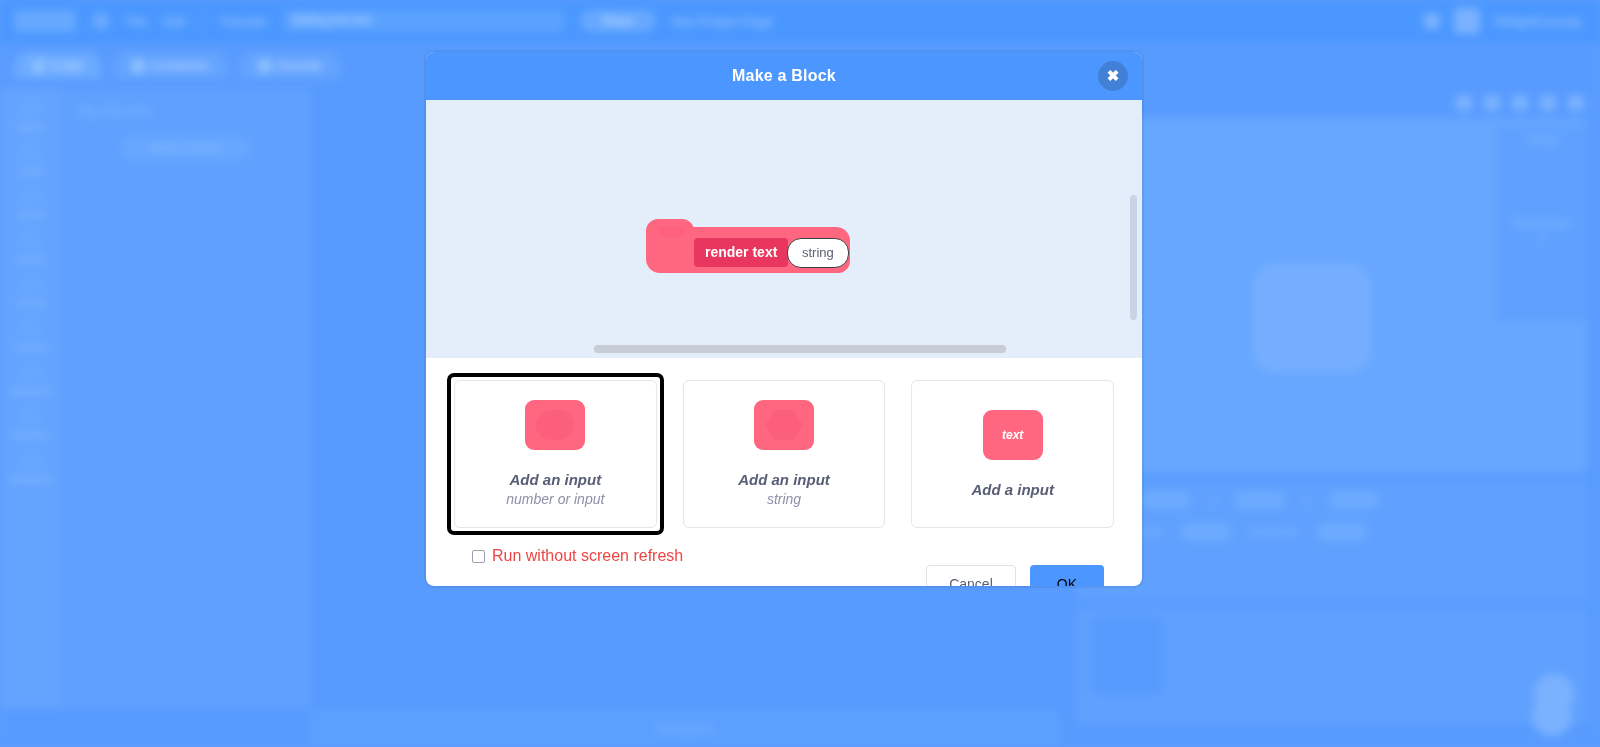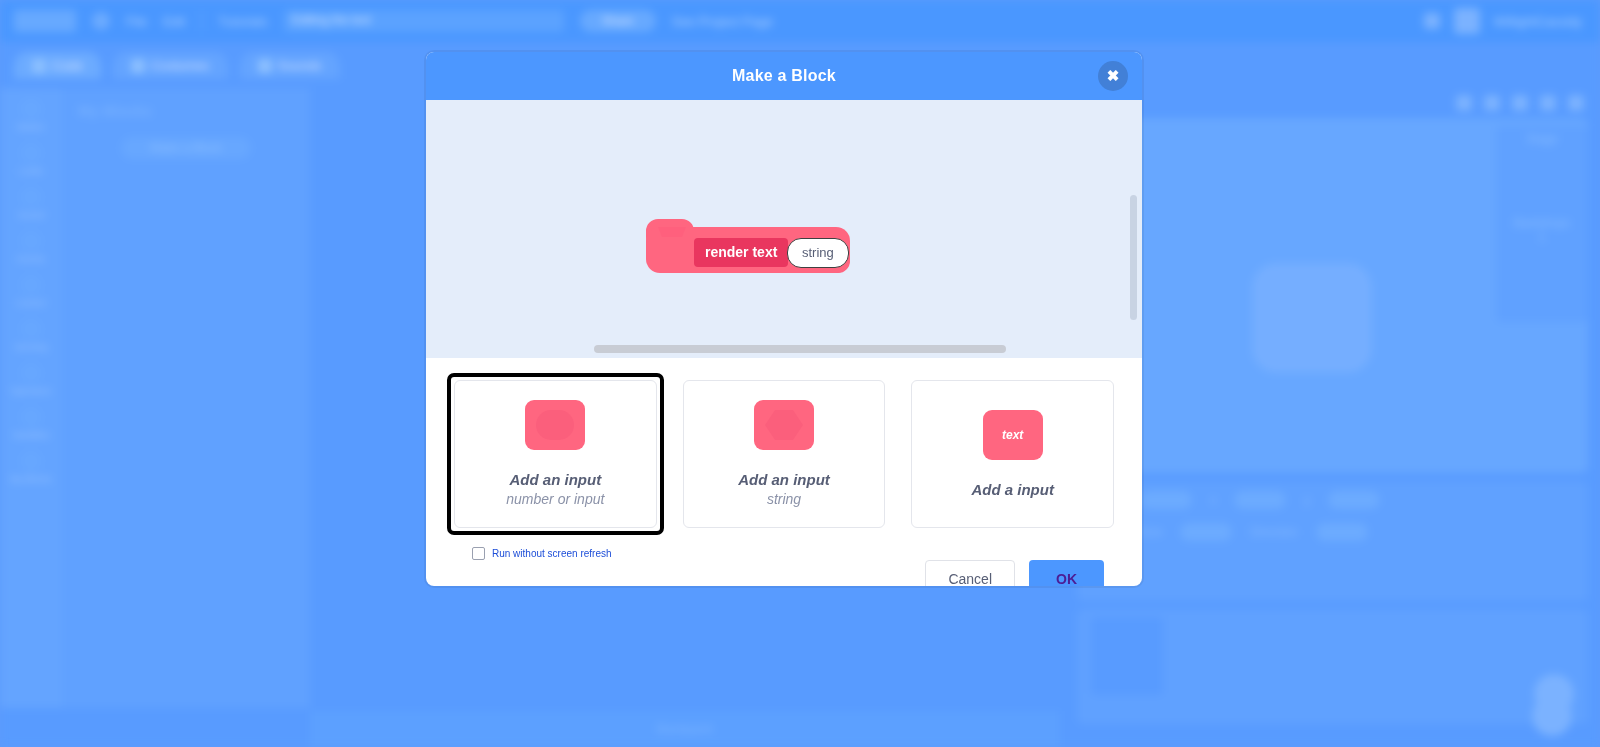--- a/index.html
+++ b/index.html
@@ -182,32 +182,32 @@
   .opt-sub { font-size: 14px; color: #8b92a8; line-height: 1.35; }
 
   .m-checkrow {
     display: flex; align-items: center; gap: 7px;
     padding: 15px 0 0 46px;
   }
   .m-checkbox {
     width: 13px; height: 13px; border: 1px solid #9aa0b0;
     background: #fff; border-radius: 2px; cursor: pointer;
   }
-  .m-checklabel { font-size: 10px; color: #1d4ed8; }
+  .m-checklabel { font-size: 16px; color: #ef4444; }
 
   .m-footer {
     margin-top: auto; display: flex; justify-content: flex-end;
     gap: 14px; padding: 0 38px 26px 0;
   }
   .btn {
     font-size: 14px; border-radius: 4px; cursor: pointer;
     padding: 10px 22px; border: 1px solid transparent;
   }
   .btn-cancel { background: #fff; color: #575e75; border-color: #e0e2e8; }
-  .btn-ok { background: #4c97ff; color: #4c1d95; font-weight: bold; padding: 10px 26px; }
+  .btn-ok { background: #4c97ff; color: #000000; font-weight: normal; padding: 10px 26px; }
 </style>
 </head>
 <body>
 
 <div id="root">
 
   <div id="backdrop">
     <div class="bd-menubar">
       <div class="bd-logo"></div>
       <div class="bd-globe"></div>

